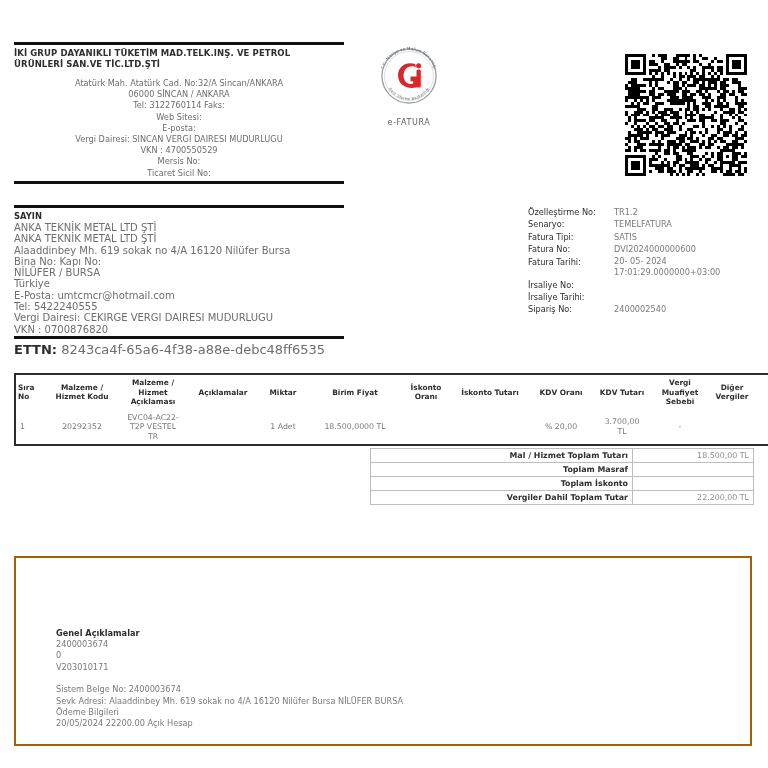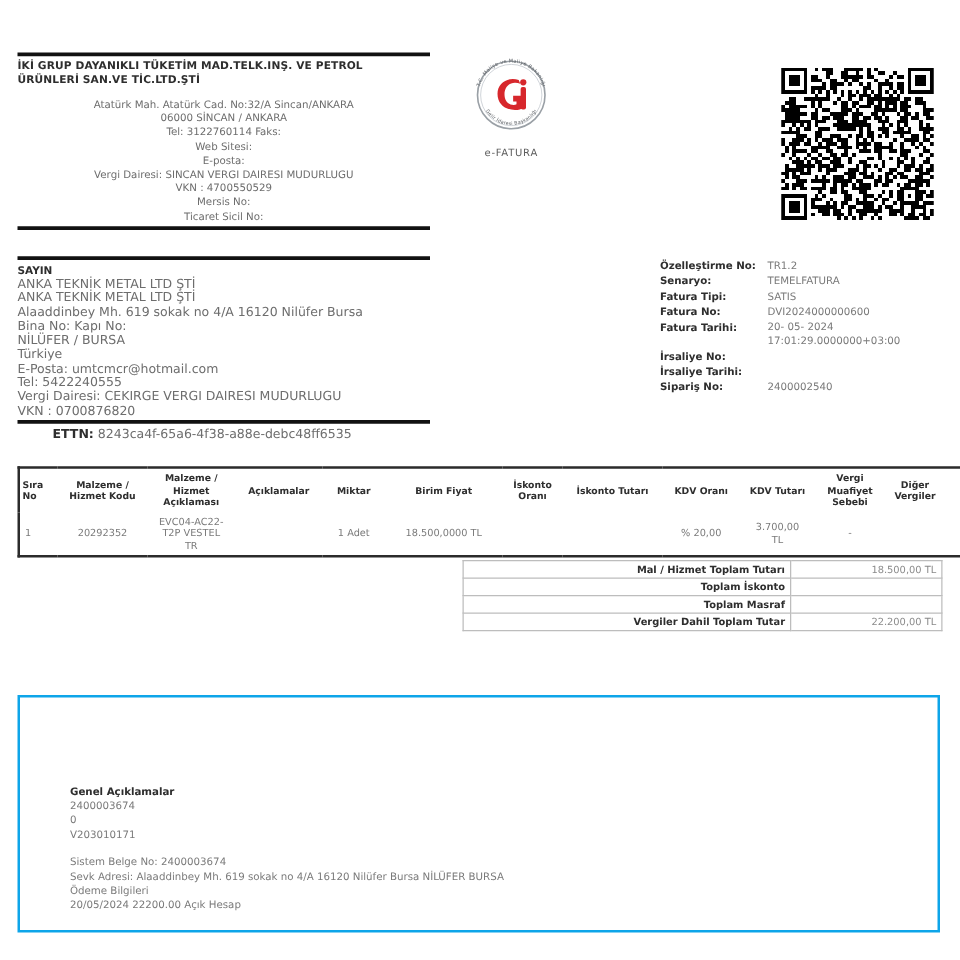--- a/index.html
+++ b/index.html
@@ -66,24 +66,23 @@
   .buyer-lines {
     font-size: 10px;
     line-height: 11.3px;
     color: #6d6d6d;
   }
   .buyer-lines div { white-space: nowrap; }
   .ettn {
     position: absolute;
     left: 14px;
     top: 342px;
-    font-size: 10px;
+    font-size: 13px;
     color: #6d6d6d;
     white-space: nowrap;
-    margin-left: 28px;
   }
   .ettn b { color: #2e2e2e; font-weight: bold; }
 
   
   .logo-wrap {
     position: absolute;
     left: 366px;
     top: 40px;
     width: 86px;
     text-align: center;
@@ -118,21 +117,21 @@
     left: 528px;
     top: 206px;
     width: 240px;
     font-size: 8.2px;
     line-height: 12.4px;
   }
   .meta-row { display: flex; }
   .meta-key {
     width: 86px;
     flex: 0 0 86px;
-    font-weight: bold;
+    font-weight: normal;
     color: #2e2e2e;
     white-space: nowrap;
   }
   .meta-val {
     color: #7a7a7a;
     white-space: nowrap;
   }
   .meta-val .stack { display: block; line-height: 11.5px; }
 
   
@@ -205,21 +204,21 @@
     color: #8a8a8a;
   }
 
   
   .notes-box {
     position: absolute;
     left: 14px;
     top: 556px;
     width: 738px;
     height: 190px;
-    border: 2px solid #0ea5e9;
+    border: 2px solid #a16207;
     box-sizing: border-box;
   }
   .notes-inner {
     position: absolute;
     left: 40px;
     top: 70px;
     width: 660px;
   }
   .notes-title {
     font-size: 8.2px;
@@ -425,25 +424,25 @@
     </tbody>
   </table>
 
   <table class="totals-table">
     <tbody>
         <tr>
           <td class="tot-label">Mal / Hizmet Toplam Tutarı</td>
           <td class="tot-value">18.500,00 TL</td>
         </tr>
         <tr>
-          <td class="tot-label">Toplam İskonto</td>
+          <td class="tot-label">Toplam Masraf</td>
           <td class="tot-value"></td>
         </tr>
         <tr>
-          <td class="tot-label">Toplam Masraf</td>
+          <td class="tot-label">Toplam İskonto</td>
           <td class="tot-value"></td>
         </tr>
         <tr>
           <td class="tot-label">Vergiler Dahil Toplam Tutar</td>
           <td class="tot-value">22.200,00 TL</td>
         </tr>
       </tbody>
   </table>
 
   <div class="notes-box">

